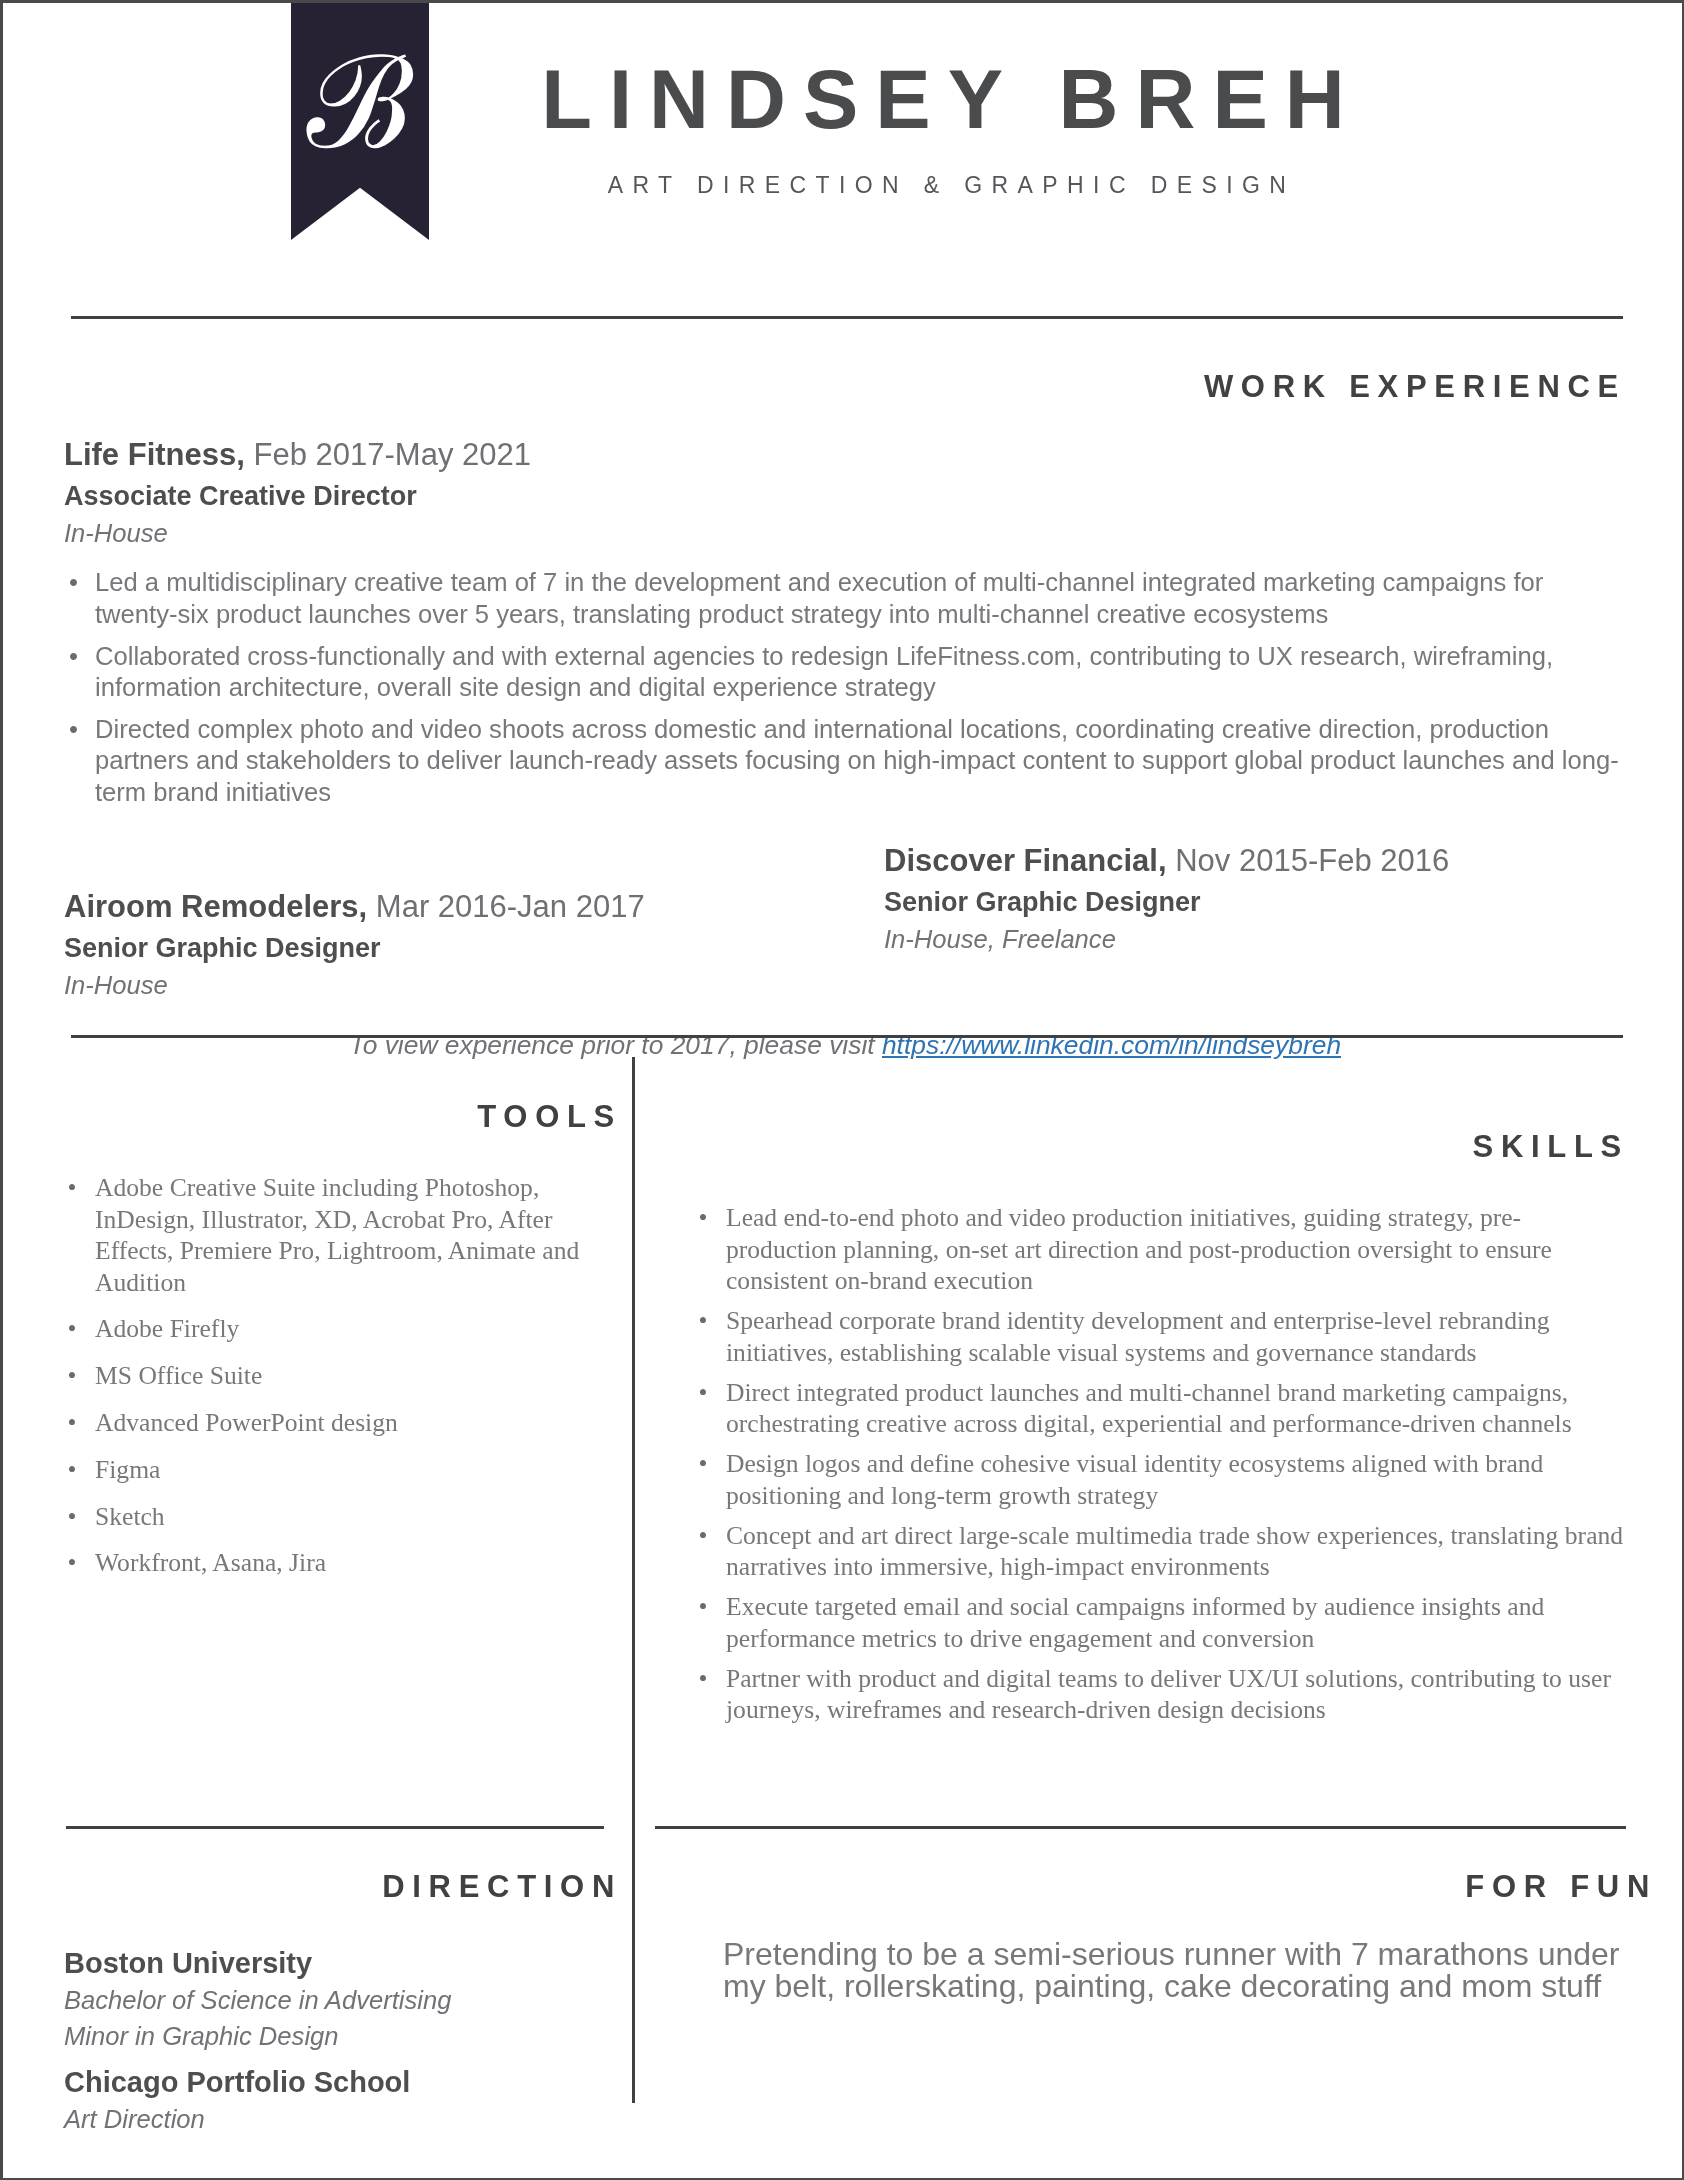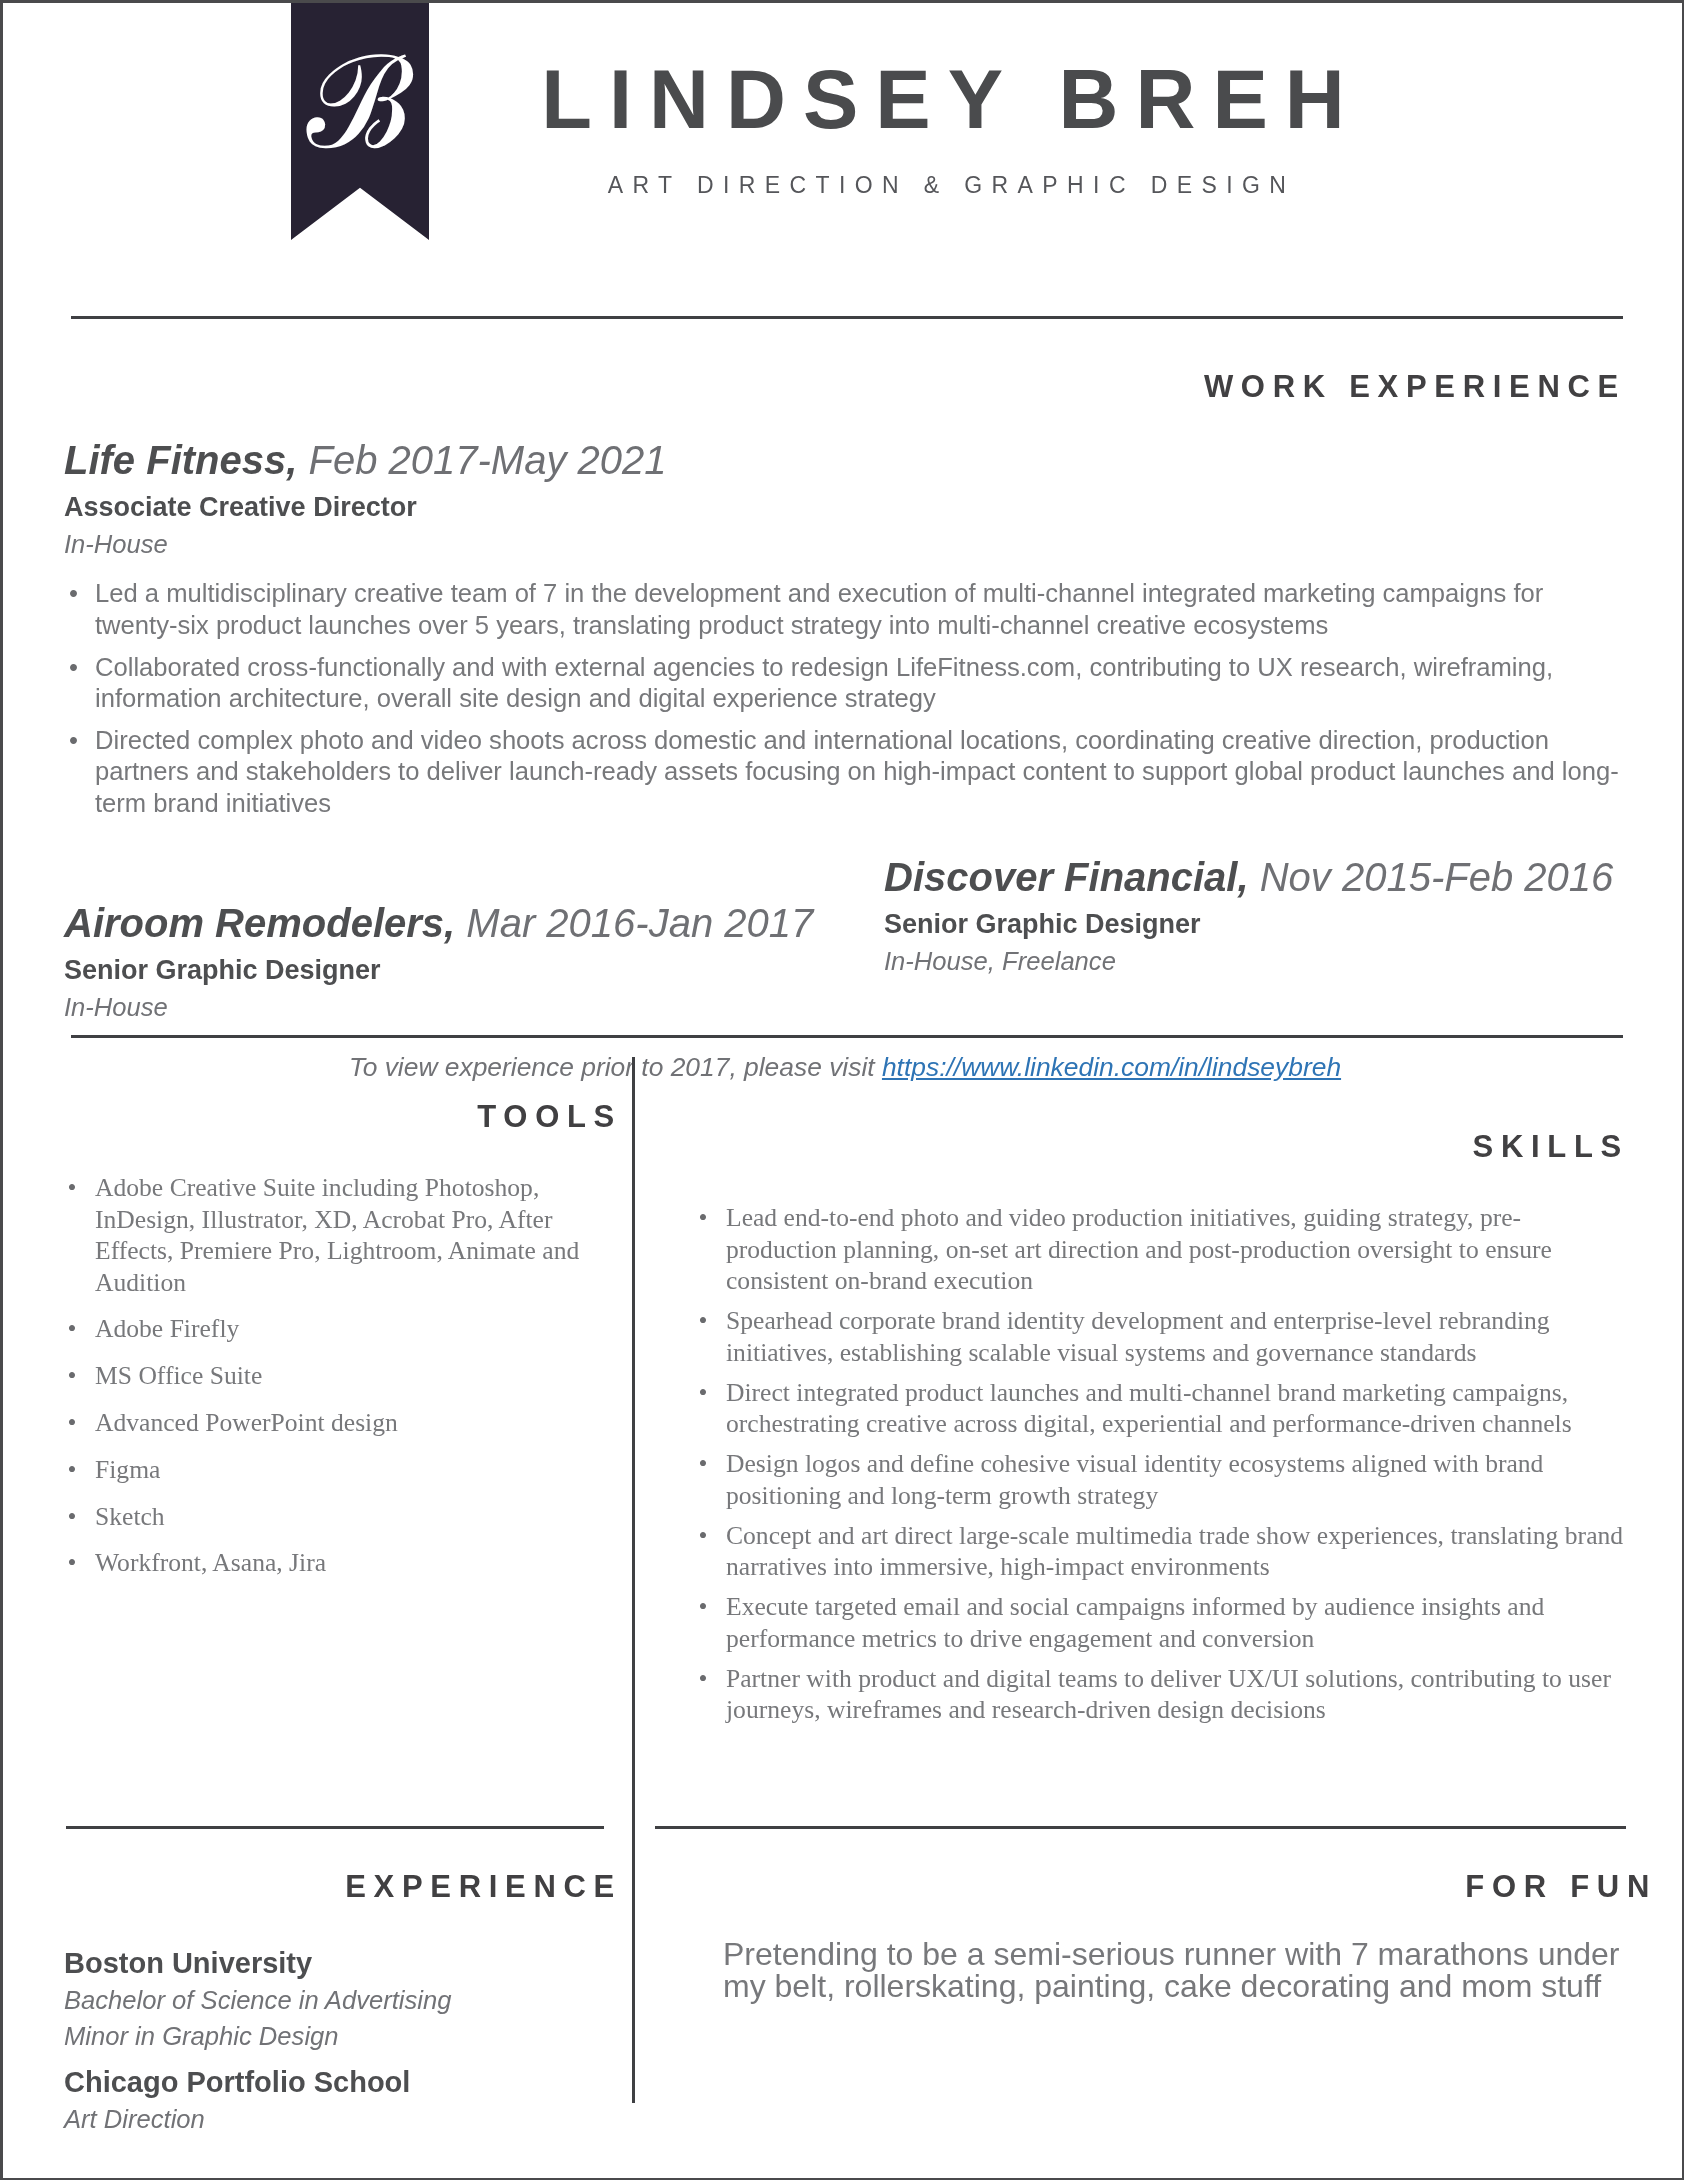--- a/index.html
+++ b/index.html
@@ -51,21 +51,21 @@
 
   
   .section-heading {
     margin:0; font-size:31px; font-weight:bold; letter-spacing:7.7px;
     color:#414042; line-height:1.2; white-space:nowrap;text-align:right;
   }
 
   
   .work { position:absolute; left:61px; top:365px; width:1562px; }
   .job-primary { margin-top:31px; }
-  .company-line { font-size:40px; line-height:1.22; color:#6f7074;font-style:italic; }
+  .company-line { font-size:31px; line-height:1.22; color:#6f7074; }
   .company { font-weight:bold; color:#4d4e50; }
   .dates { font-weight:normal; color:#6f7074; }
   .role { margin-top:6.8px; font-size:27px; line-height:1.18; font-weight:bold; color:#4d4e50; }
   .jobtype { margin-top:5.1px; font-size:25.6px; line-height:1.2; font-style:italic; color:#717276; }
 
   ul.bullets { margin:19px 0 0 0; padding:0; list-style:none; }
   ul.bullets li {
     position:relative; padding-left:31px;
     font-size:25.6px; line-height:31.5px; color:#77787b;
     margin-bottom:10.2px;
@@ -194,21 +194,21 @@
       <li>Concept and art direct large-scale multimedia trade show experiences, translating brand narratives into immersive, high-impact environments</li>
       <li>Execute targeted email and social campaigns informed by audience insights and performance metrics to drive engagement and conversion</li>
       <li>Partner with product and digital teams to deliver UX/UI solutions, contributing to user journeys, wireframes and research-driven design decisions</li>
     </ul>
   </div>
 
   <div class="rule hr3a"></div>
   <div class="rule hr3b"></div>
 
   <div class="education">
-    <h2 class="section-heading">EXPERIENCE</h2>
+    <h2 class="section-heading">DIRECTION</h2>
     <div class="school-name school-first">Boston University</div>
     <div class="school-detail">Bachelor of Science in Advertising</div>
     <div class="school-detail">Minor in Graphic Design</div>
     <div class="school-name school-gap">Chicago Portfolio School</div>
     <div class="school-detail">Art Direction</div>
   </div>
 
   <div class="forfun">
     <h2 class="section-heading">FOR FUN</h2>
     <div class="forfun-text">Pretending to be a semi-serious runner with 7 marathons under my belt, rollerskating, painting, cake decorating and mom stuff</div>

